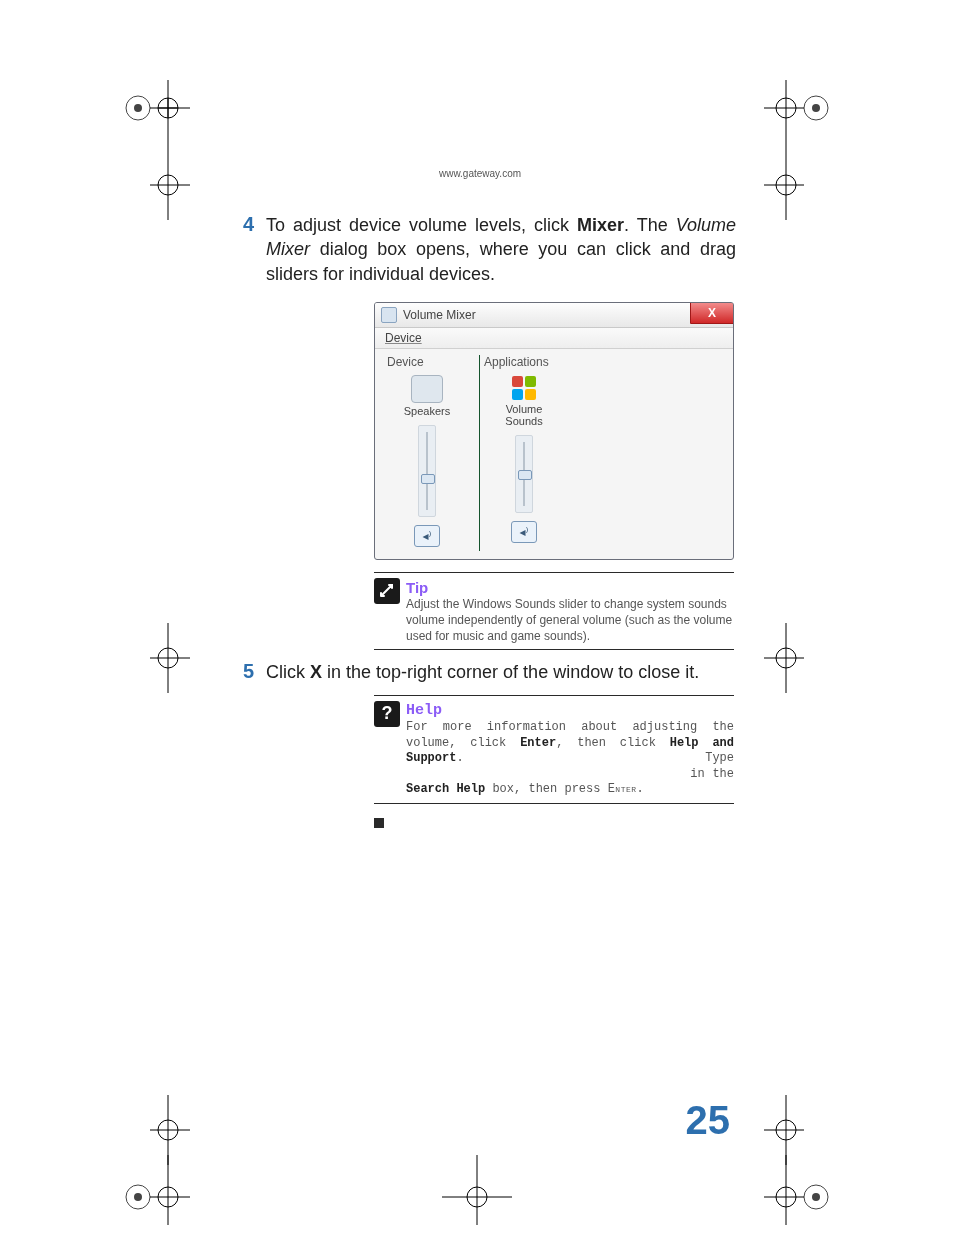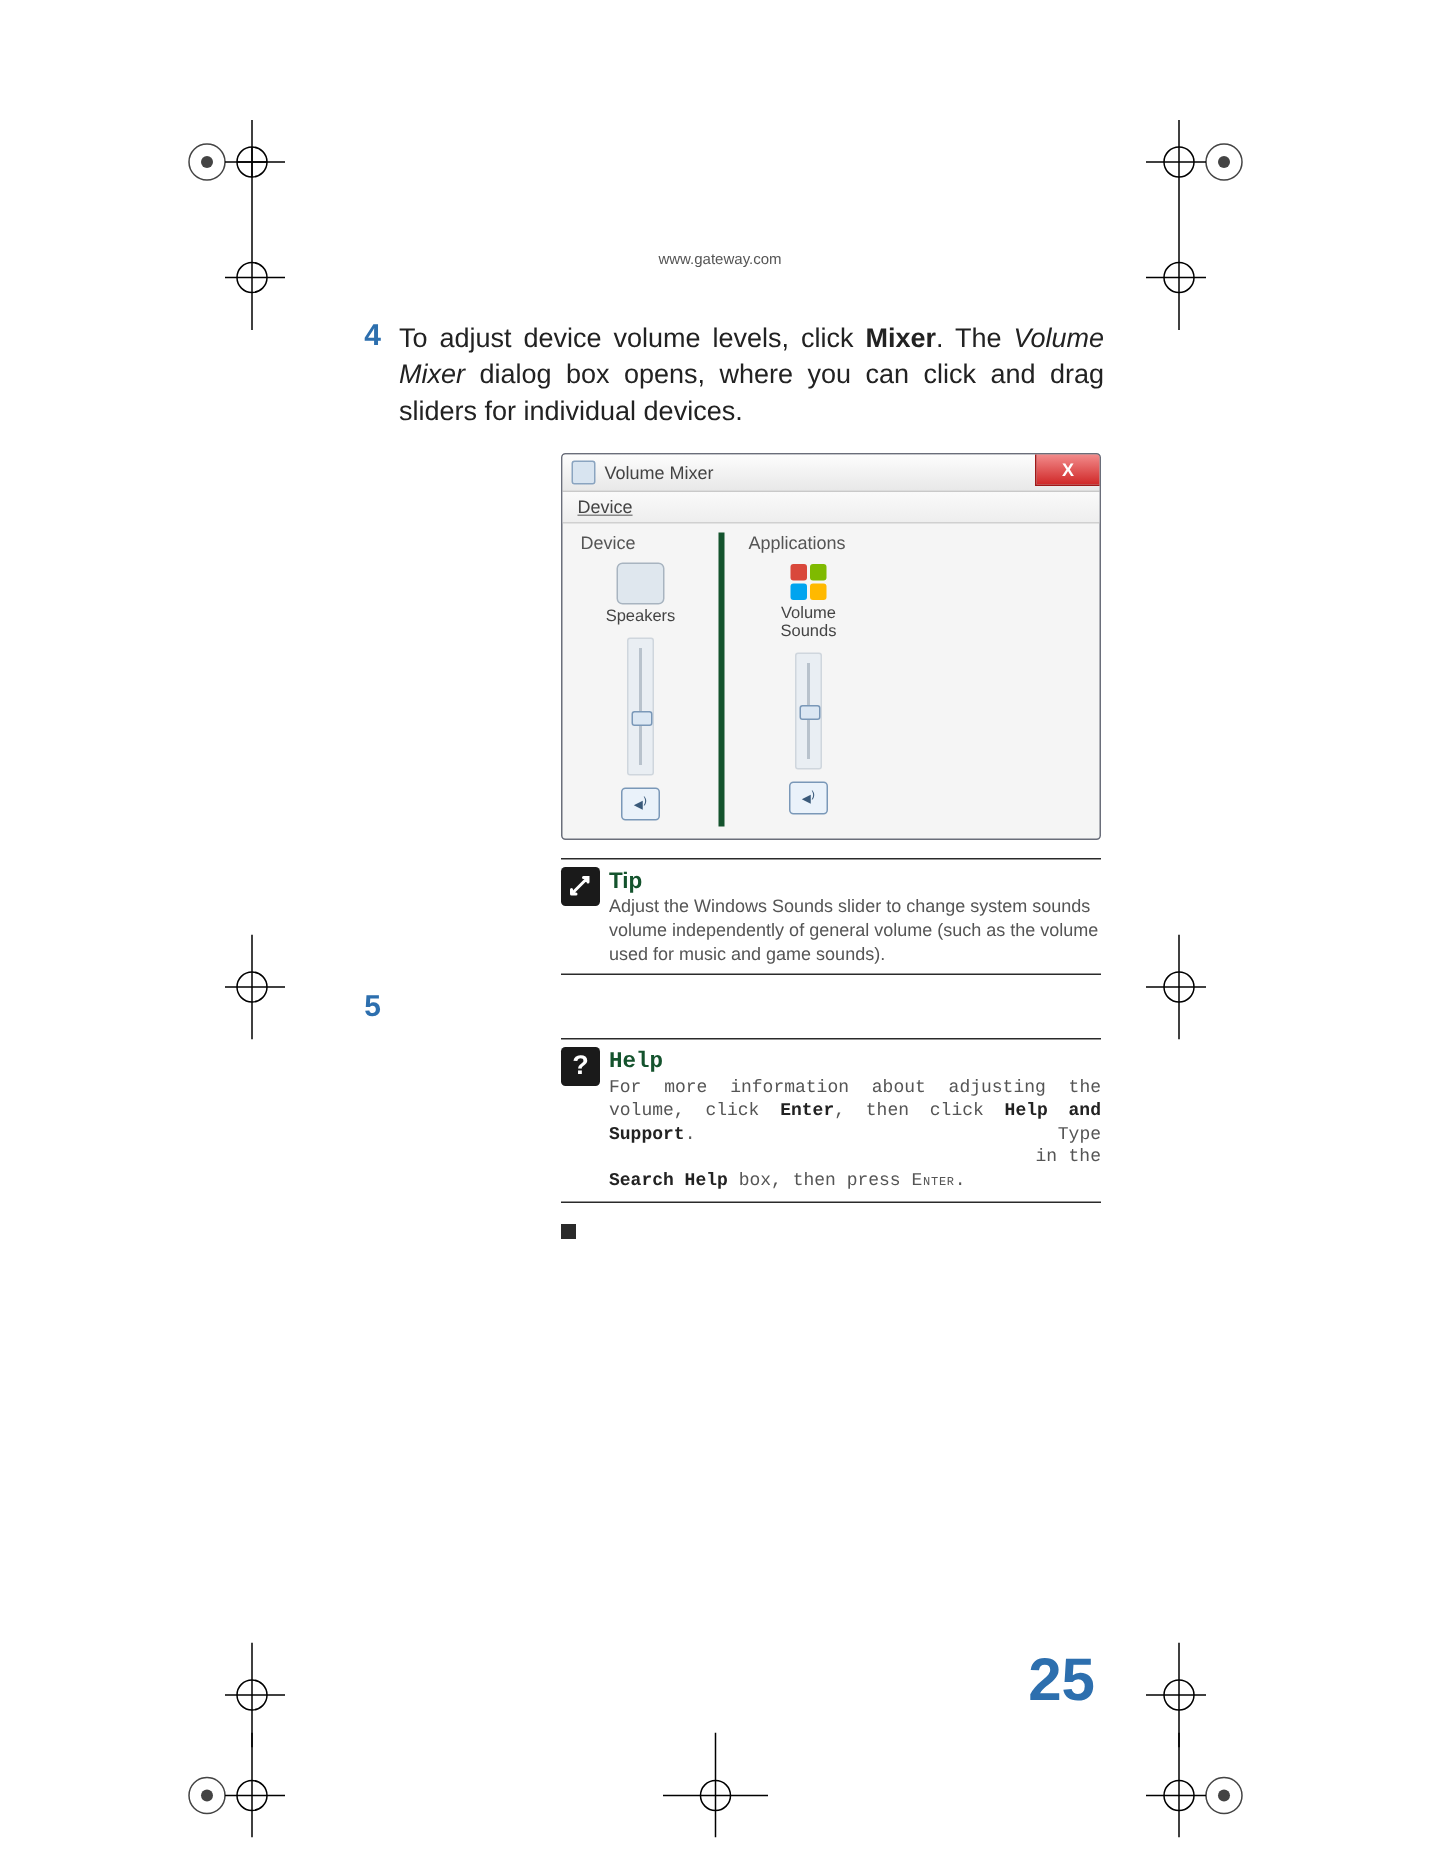--- a/index.html
+++ b/index.html
@@ -120,21 +120,21 @@
     font-size: 11px;
     color: #444;
   }
   .ss-col .section-label {
     font-size: 12px;
     color: #555;
     margin-bottom: 4px;
     align-self: flex-start;
     padding-left: 4px;
   }
-  .ss-col + .ss-col { border-left: 4px solid #14532d; margin-left: 8px; padding-left: 12px;}
+  .ss-col + .ss-col { border-left: 1px solid #14532d; margin-left: 8px; padding-left: 0;}
   .device-icon {
     width: 30px; height: 26px;
     background: #dfe7ee;
     border: 1px solid #a8b4c0;
     border-radius: 4px;
     margin: 2px 0;
   }
   .flag-icon {
     width: 26px; height: 26px;
     margin: 2px 0;
@@ -205,21 +205,21 @@
     display: flex;
     align-items: center;
     justify-content: center;
     color: #fff;
     font-size: 18px;
     font-weight: 700;
   }
   .callout-title {
     font-size: 15px;
     font-weight: 700;
-    color: #14532d;
+    color: #8b5cf6;
   }
   .callout-body {
     display: inline;
     text-align: center;
   }
   .callout b { font-weight: 700; color:#222; }
   .smallcaps {
     font-variant: small-caps;
     letter-spacing: 0.5px;
   }
@@ -363,20 +363,23 @@
       <div>
         <span class="callout-title">Tip</span><br>
         <span class="callout-body">Adjust the Windows Sounds slider to change system sounds volume independently of general volume (such as the volume used for music and game sounds).</span>
       </div>
     </div>
     <div class="rule bot"></div>
   </div>
 
   <div class="step">
     <div class="stepnum">5</div>
+    <div class="stepbody">
+      <span>Click </span><b>X</b><span> in the top-right corner of the window to close it.</span>
+    </div>
   </div>
 
   <div class="callout">
     <div class="rule"></div>
     <div class="callout-head">
       <div class="callout-icon">?</div>
       <div style="text-align:justify;font-family:Liberation Mono, monospace;">
         <span class="callout-title">Help</span><br>
         <span>For more information about adjusting the volume, click </span><b>Enter</b><span>, then click </span><b>Help and Support</b><span>. Type </span><span style="white-space:pre;">                                    </span><span> in the </span><b>Search Help</b><span> box, then press </span><span class="smallcaps">Enter</span><span>.</span>
       </div>

